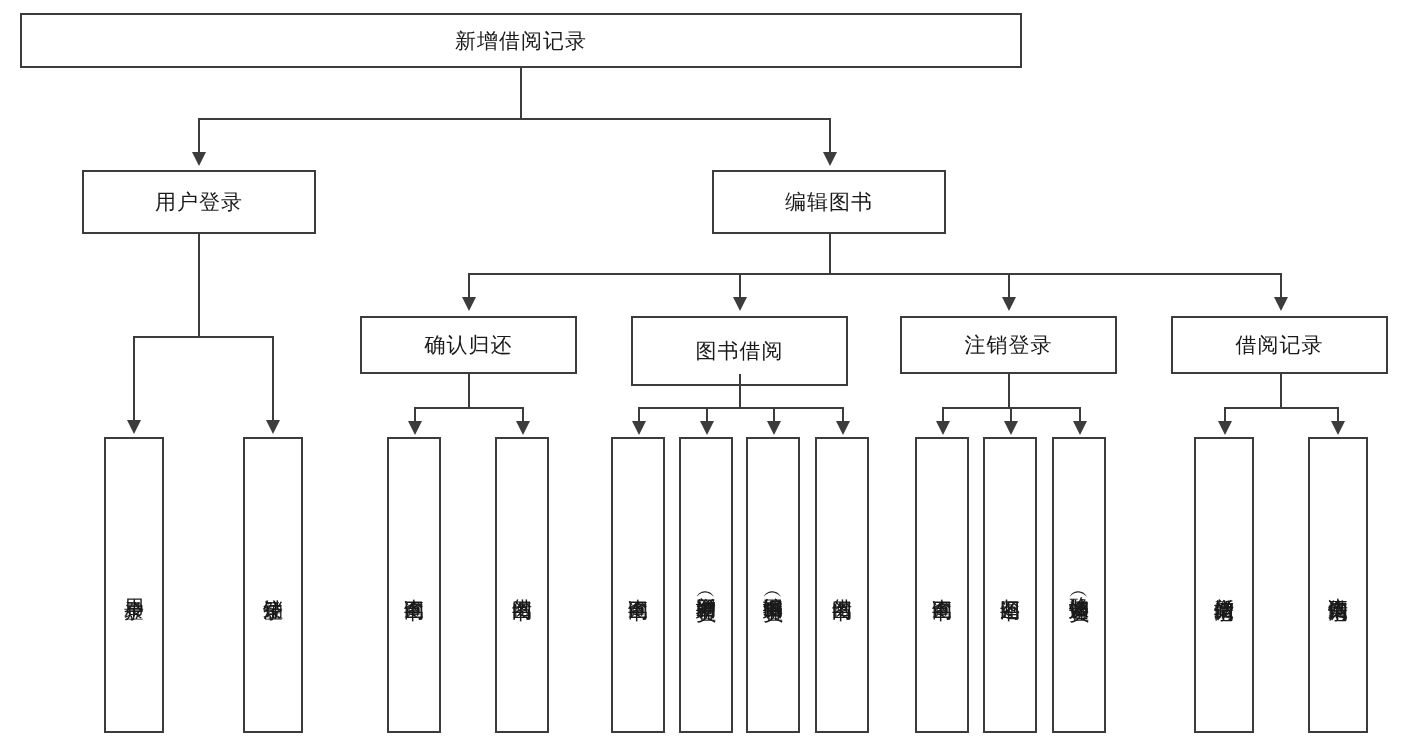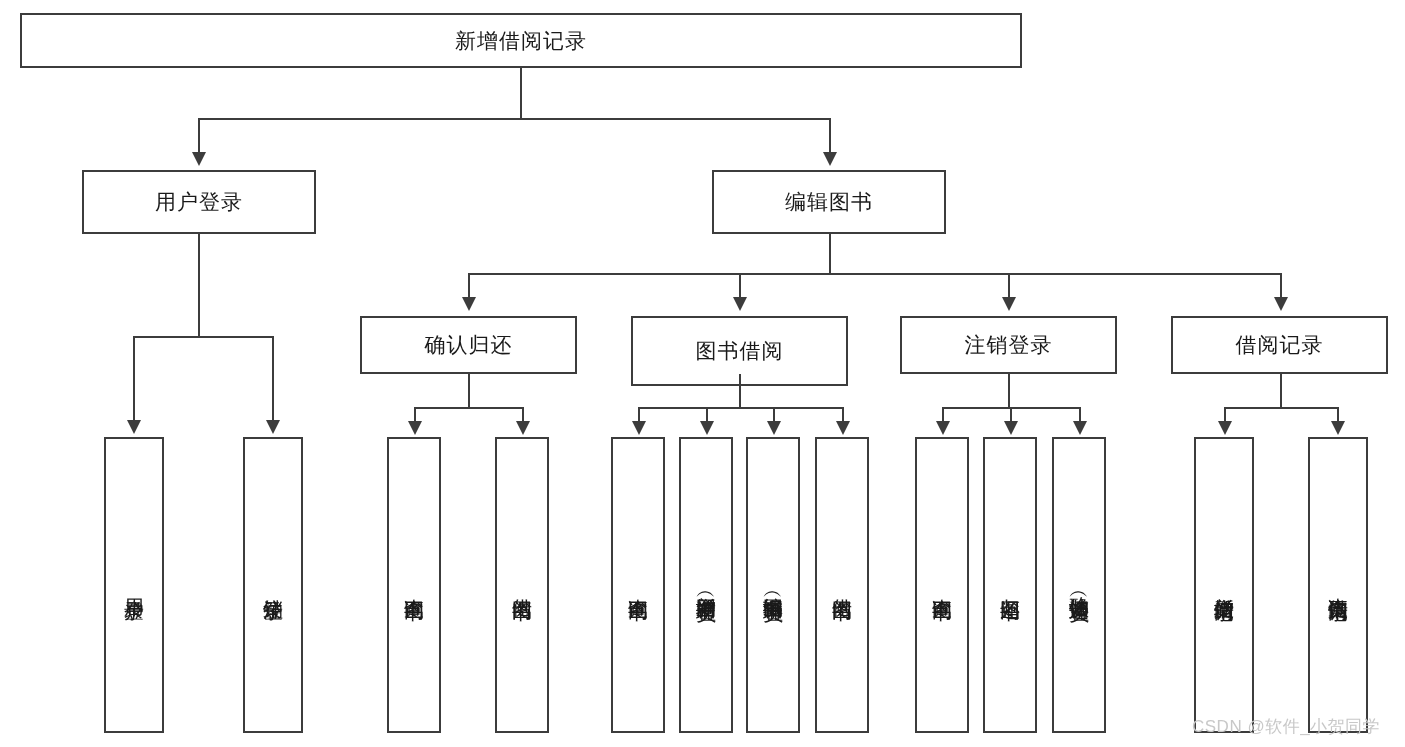--- a/index.html
+++ b/index.html
@@ -203,17 +203,14 @@
   <div class="edge v" style="left:1337px; top:407px; height:16px;"></div>
   <div class="arrow" style="left:1331px; top:421px;"></div>
 
   <div class="node v-node" style="left:1194px; top:437px; width:60px; height:296px;">
     <span class="vtext">新增借阅记录</span>
   </div>
   <div class="node v-node" style="left:1308px; top:437px; width:60px; height:296px;">
     <span class="vtext">查询借阅记录</span>
   </div>
 
-  <div class="watermark" style="left:1192px; top:715px;">
-    <span>CSDN @软件_小贺同学</span>
-  </div>
 
 </div>
 
 </body></html>

